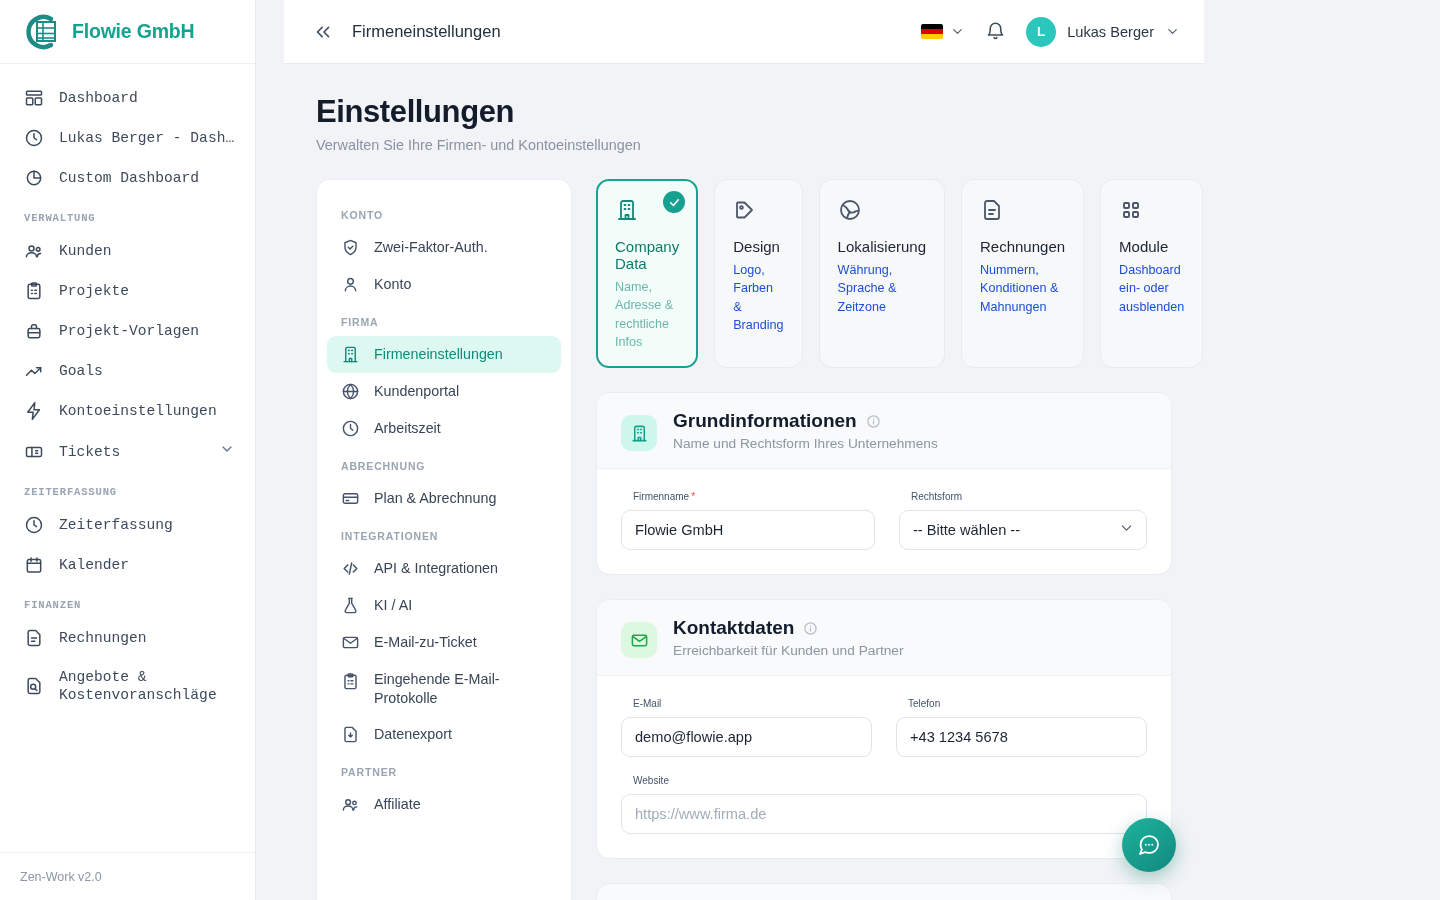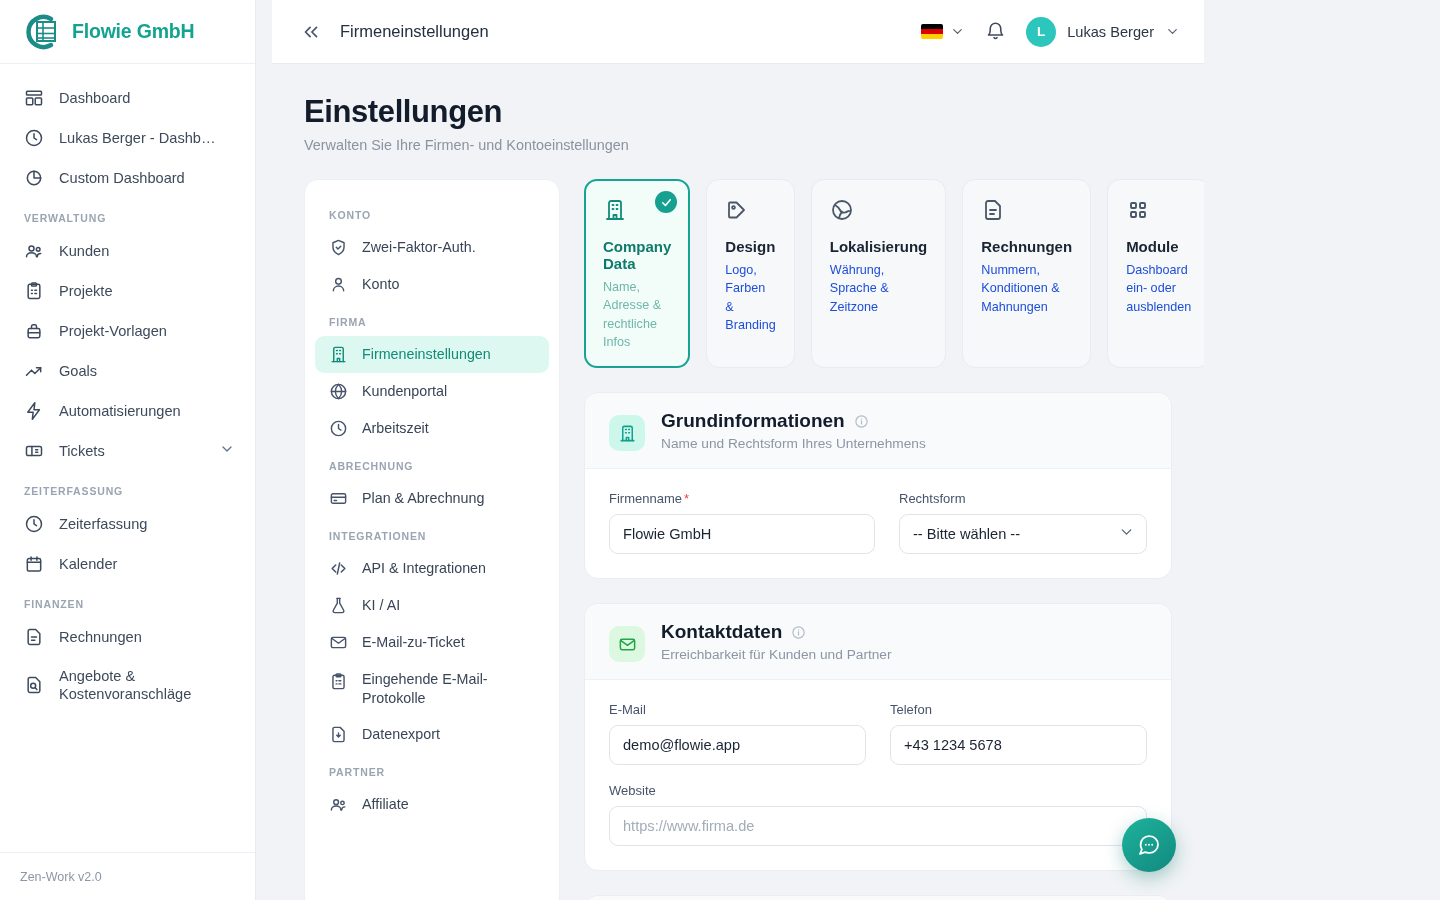--- a/index.html
+++ b/index.html
@@ -3,36 +3,36 @@
 <meta charset="utf-8">
 <style>
   * { box-sizing: border-box; margin: 0; padding: 0; }
   html, body {
     width: 1440px; height: 900px;
     font-family: "Liberation Sans", sans-serif;
     background: #f1f3f6;
     overflow: hidden;
     color: #1e293b;
   }
-  .app { display: flex; width: 1204px; height: 900px; }
+  .app { display: flex; width: 1204px; height: 900px; gap: 12px; }
 
   
   .sidebar {
     width: 256px; height: 900px; background: #ffffff;
     border-right: 1px solid #e7eaee;
     display: flex; flex-direction: column; flex: 0 0 256px;
     position: relative;
   }
   .brand {
     height: 64px; flex: 0 0 64px; display: flex; align-items: center;
     gap: 12px; padding: 0 18px; border-bottom: 1px solid #eceff3;
   }
   .brand-logo { width: 42px; height: 42px; flex: 0 0 42px; position: relative; }
   .brand-name { font-size: 19.5px; font-weight: 700; color: #13a391; letter-spacing: -.2px; }
-  .nav { flex: 1 1 auto; overflow: hidden; padding-top: 14px; }
+  .nav { flex: 1 1 auto; overflow: hidden; padding-top: 14px; font-family: Liberation Mono, monospace; }
   .nav-group-label {
     font-size: 10.5px; font-weight: 700; letter-spacing: .85px;
     color: #9aa4b2; padding: 14px 24px 7px 24px; text-transform: uppercase;
   }
   .nav-item {
     display: flex; align-items: center; gap: 15px;
     padding: 10px 20px 10px 24px; color: #3d4a5c; font-size: 14.6px;
     cursor: pointer; line-height: 1.25;
   }
   .nav-item .ic { flex: 0 0 20px; width: 20px; height: 20px; display: block; color: #3d4a5c; }
@@ -93,21 +93,21 @@
   
   .panel { flex: 1 1 auto; min-width: 0; }
   .tabcards { display: flex; gap: 16px; }
   .tabcard {
     flex: 1 1 0; background: #f7f8fa; border: 1px solid #e8ebef; border-radius: 13px;
     padding: 18px 18px 16px 18px; position: relative; cursor: pointer; min-height: 140px;
   }
   .tabcard.active { background: #f2fdf9; border: 2px solid #15a493; padding: 17px 17px 15px 17px; }
   .tabcard .tc-icon { color: #4b5768; display: block; margin-bottom: 12px; }
   .tabcard.active .tc-icon { color: #128a79; }
-  .tabcard .tc-title { font-size: 15px; font-weight: 700; color: #1b2433; margin-bottom: 6px; }
+  .tabcard .tc-title { font-size: 15px; font-weight: 400; color: #1b2433; margin-bottom: 6px; }
   .tabcard.active .tc-title { color: #0f7a6b; }
   .tabcard .tc-desc { font-size: 12.6px; color: #1d4ed8; line-height: 1.45; }
   .tabcard.active .tc-desc { color: #6fb6ab; }
   .tc-check {
     position: absolute; top: 10px; right: 11px; width: 22px; height: 22px; border-radius: 50%;
     background: #16a08f; display: flex; align-items: center; justify-content: center; color: #fff;
   }
 
   .card {
     background: #fff; border: 1px solid #eaedf1; border-radius: 14px;
@@ -126,21 +126,21 @@
   .card-head-title {
     font-size: 19px; font-weight: 700; color: #131c2b; display: flex; align-items: center; gap: 9px;
   }
   .info-i { color: #b3bcc8; display: inline-flex; }
   .card-head-sub { font-size: 13.7px; color: #8c96a4; margin-top: 4px; }
   .card-body { padding: 22px 24px 24px 24px; }
 
   .form-row { display: flex; gap: 24px; }
   .field { flex: 1 1 0; min-width: 0; }
   .field.narrow { flex: 0 0 248px; }
-  .field-label { font-size: 13px; color: #46536a; margin-bottom: 8px; display: block; }
+  .field-label { font-size: 10px; color: #46536a; margin-bottom: 8px; display: block; margin-left: 12px; }
   .req { color: #ef4444; margin-left: 2px; }
   .inp {
     width: 100%; height: 40px; border: 1px solid #dfe4ea; border-radius: 9px;
     background: #fff; padding: 0 13px; font-size: 14.6px; color: #1b2433;
     font-family: "Liberation Sans", sans-serif; outline: none;
   }
   .inp::placeholder { color: #a3acb9; }
   .sel-wrap { position: relative; }
   .sel-wrap .chev-dn {
     position: absolute; right: 12px; top: 50%; transform: translateY(-50%);
@@ -248,21 +248,21 @@
             </svg>
         </span>
         <span class="lbl">Goals</span>
       </div>
       <div class="nav-item">
         <span class="ic">
           <svg viewBox="0 0 24 24" width="20" height="20" fill="none" stroke="currentColor" stroke-width="1.8" stroke-linecap="round" stroke-linejoin="round">
               <path d="M13 2 4.5 13.5H11L10 22l8.5-11.5H12L13 2z"></path>
             </svg>
         </span>
-        <span class="lbl">Automatisierungen</span>
+        <span class="lbl">Kontoeinstellungen</span>
       </div>
       <div class="nav-item">
         <span class="ic">
           <svg viewBox="0 0 24 24" width="20" height="20" fill="none" stroke="currentColor" stroke-width="1.8" stroke-linecap="round" stroke-linejoin="round">
               <rect x="3" y="6.5" width="18" height="11" rx="2"></rect>
               <path d="M9.5 6.5v11"></path>
               <path d="M14 10.5h2.5M14 13.5h2.5"></path>
             </svg>
         </span>
         <span class="lbl">Tickets</span>

